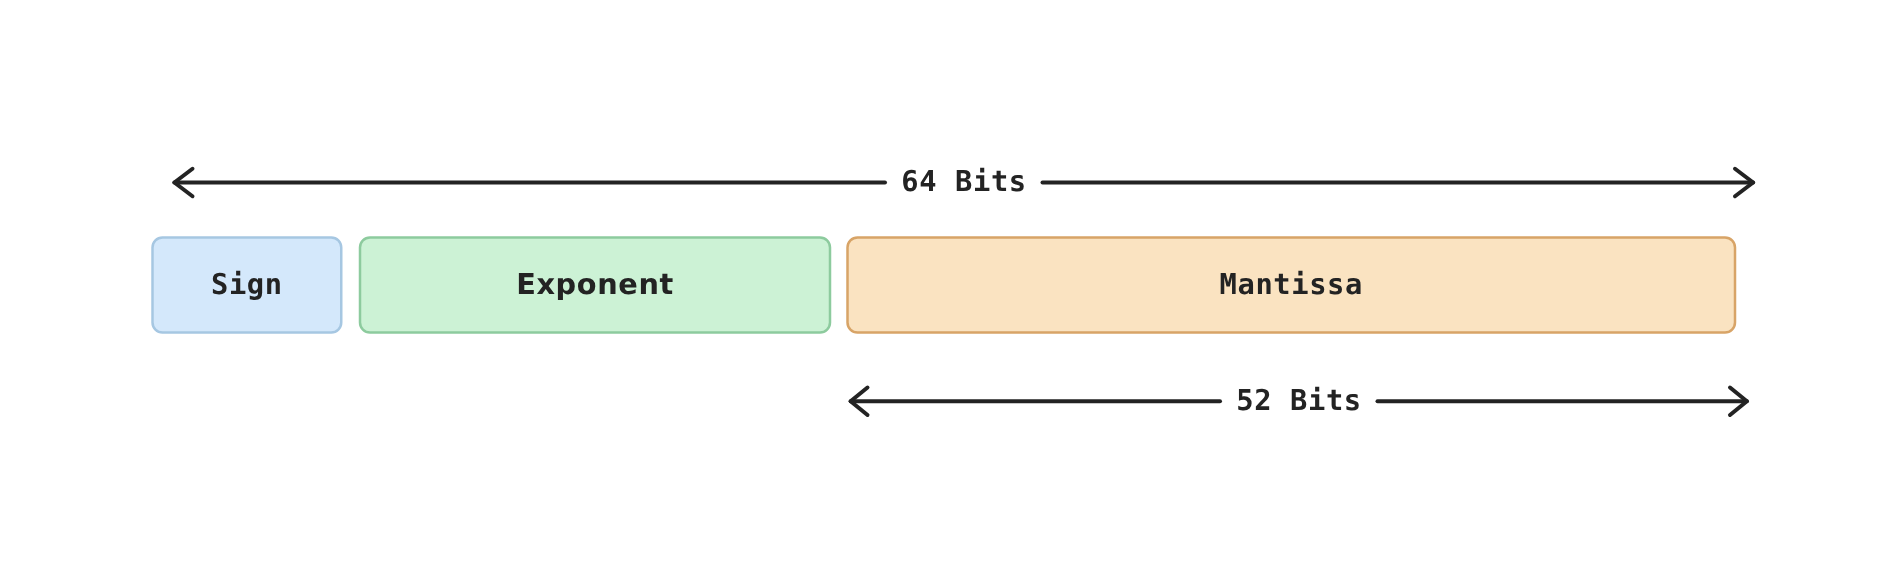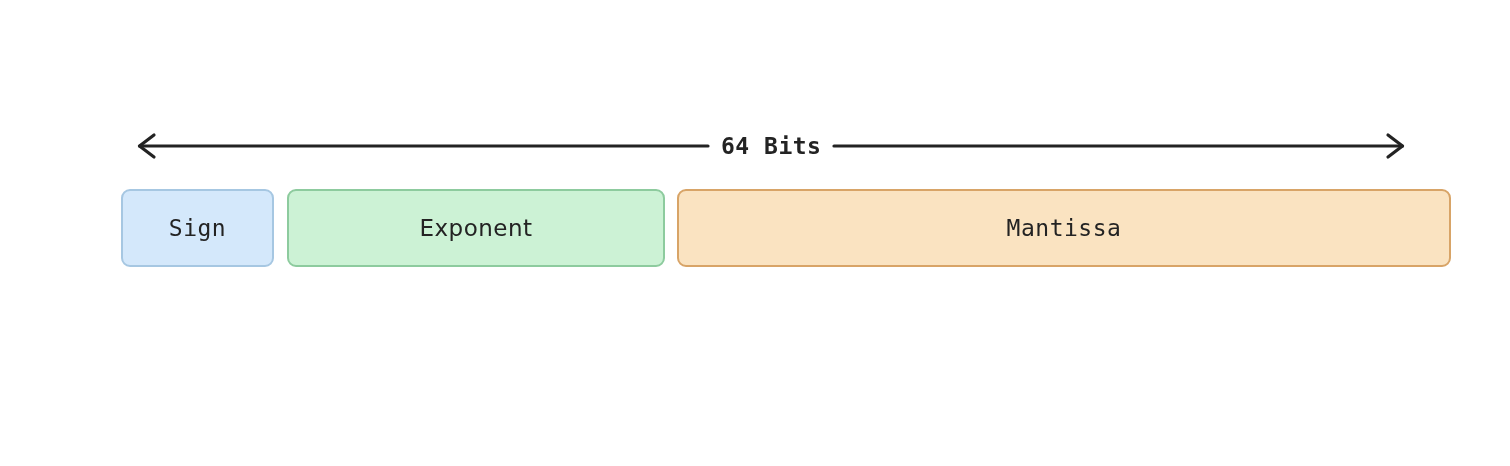--- a/index.html
+++ b/index.html
@@ -66,21 +66,21 @@
     box-sizing: border-box;
     border-radius: 9px;
     border-style: solid;
     border-width: 2.5px;
     display: flex;
     align-items: center;
     justify-content: center;
   }
   .field-label {
     font-size: 23px;
-    font-weight: normal;
+    font-weight: bold;
     color: #232323;
     letter-spacing: 0.5px;
     white-space: nowrap;
     line-height: 1;
     font-family: "DejaVu Sans Mono", "Liberation Mono", monospace;
     text-align: center;
   }
   
   .field-label.proportional {
     font-family: "DejaVu Sans", "Liberation Sans", sans-serif;
@@ -110,21 +110,36 @@
   <div class="fields-row" style="width:1510px;">
 
     <div class="field-box" style="left:121px; width:153px; background:#d4e8fb; border-color:#a6c7e2;">
       <span class="field-label">Sign</span>
     </div>
 
     <div class="field-box" style="left:287px; width:378px; background:#ccf2d5; border-color:#8dcb9e;">
       <span class="field-label proportional">Exponent</span>
     </div>
 
-    <div class="field-box" style="left:677px; width:774px; background:#fae3c1; border-color:#d8a467;">
+    <div class="field-box" style="left:677px; width:712px; background:#fae3c1; border-color:#d8a467;">
       <span class="field-label">Mantissa</span>
     </div>
   </div>
 
 
 
+  <div class="arrow-row" style="left:677px; top:304px; width:712px;">
+    <div class="arrow-seg">
+      <svg class="arrow-svg" width="299" height="34" viewBox="0 0 299 34">
+        <path d="M17 6 L3.5 17 L17 28" fill="none" stroke="#232323" stroke-width="3.2" stroke-linecap="round" stroke-linejoin="round"></path>
+        <line x1="3.5" y1="17" x2="299" y2="17" stroke="#232323" stroke-width="3.2" stroke-linecap="round"></line>
+      </svg>
+    </div>
+    <div class="arrow-label">52 Bits</div>
+    <div class="arrow-seg">
+      <svg class="arrow-svg" width="299" height="34" viewBox="0 0 299 34">
+        <line x1="0" y1="17" x2="295.5" y2="17" stroke="#232323" stroke-width="3.2" stroke-linecap="round"></line>
+        <path d="M282 6 L295.5 17 L282 28" fill="none" stroke="#232323" stroke-width="3.2" stroke-linecap="round" stroke-linejoin="round"></path>
+      </svg>
+    </div>
+  </div>
 
 </div>
 
 </body></html>

